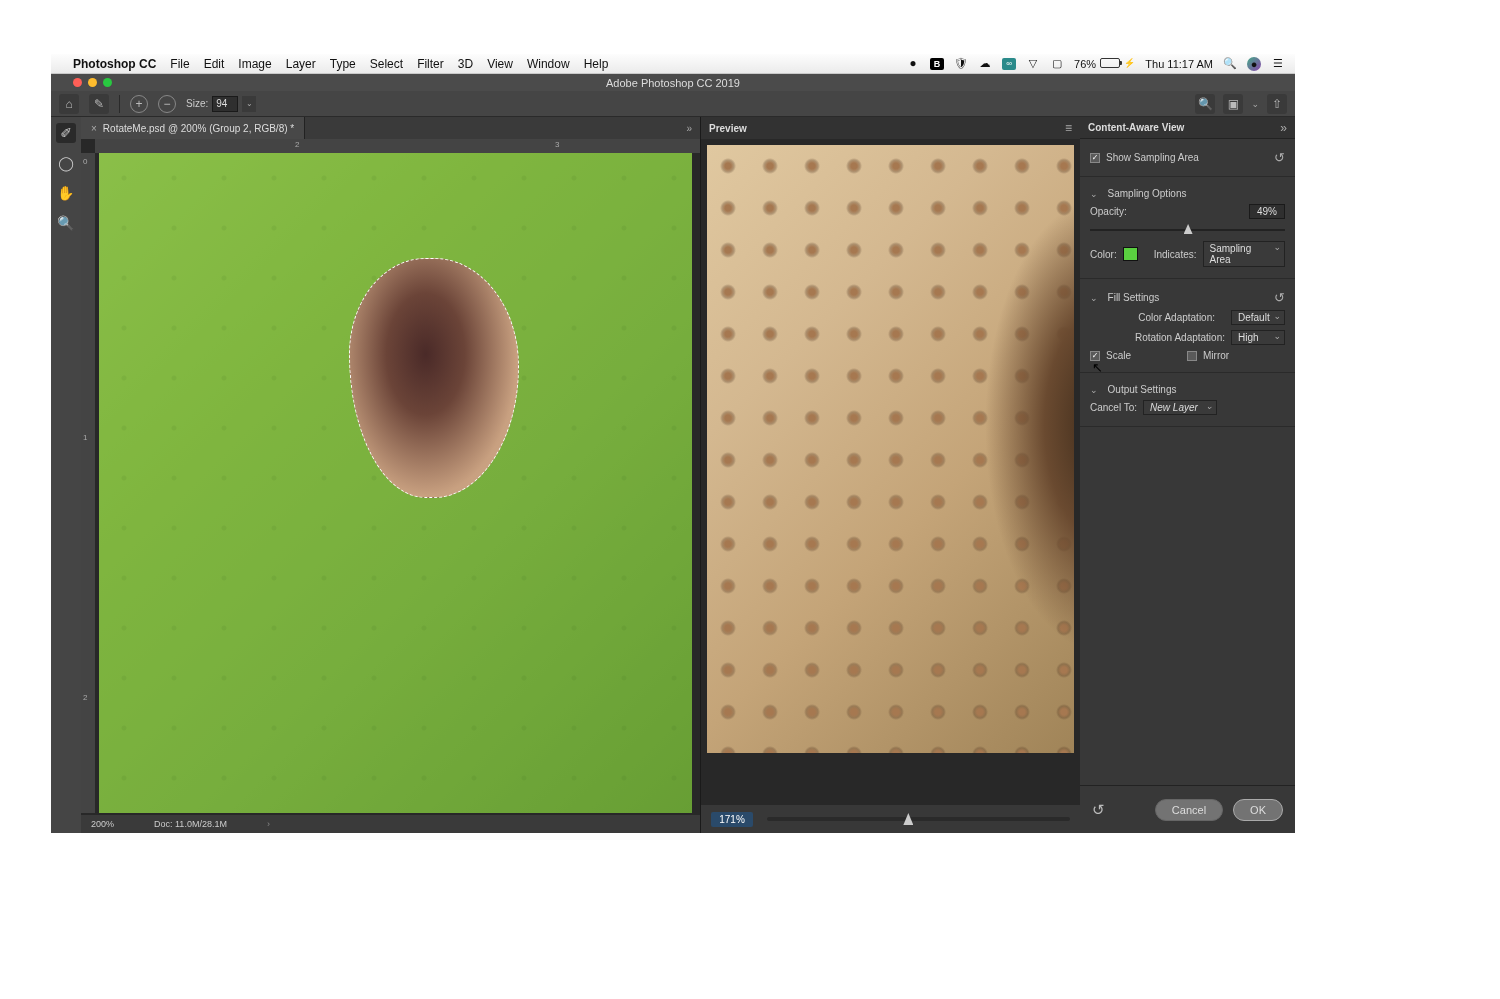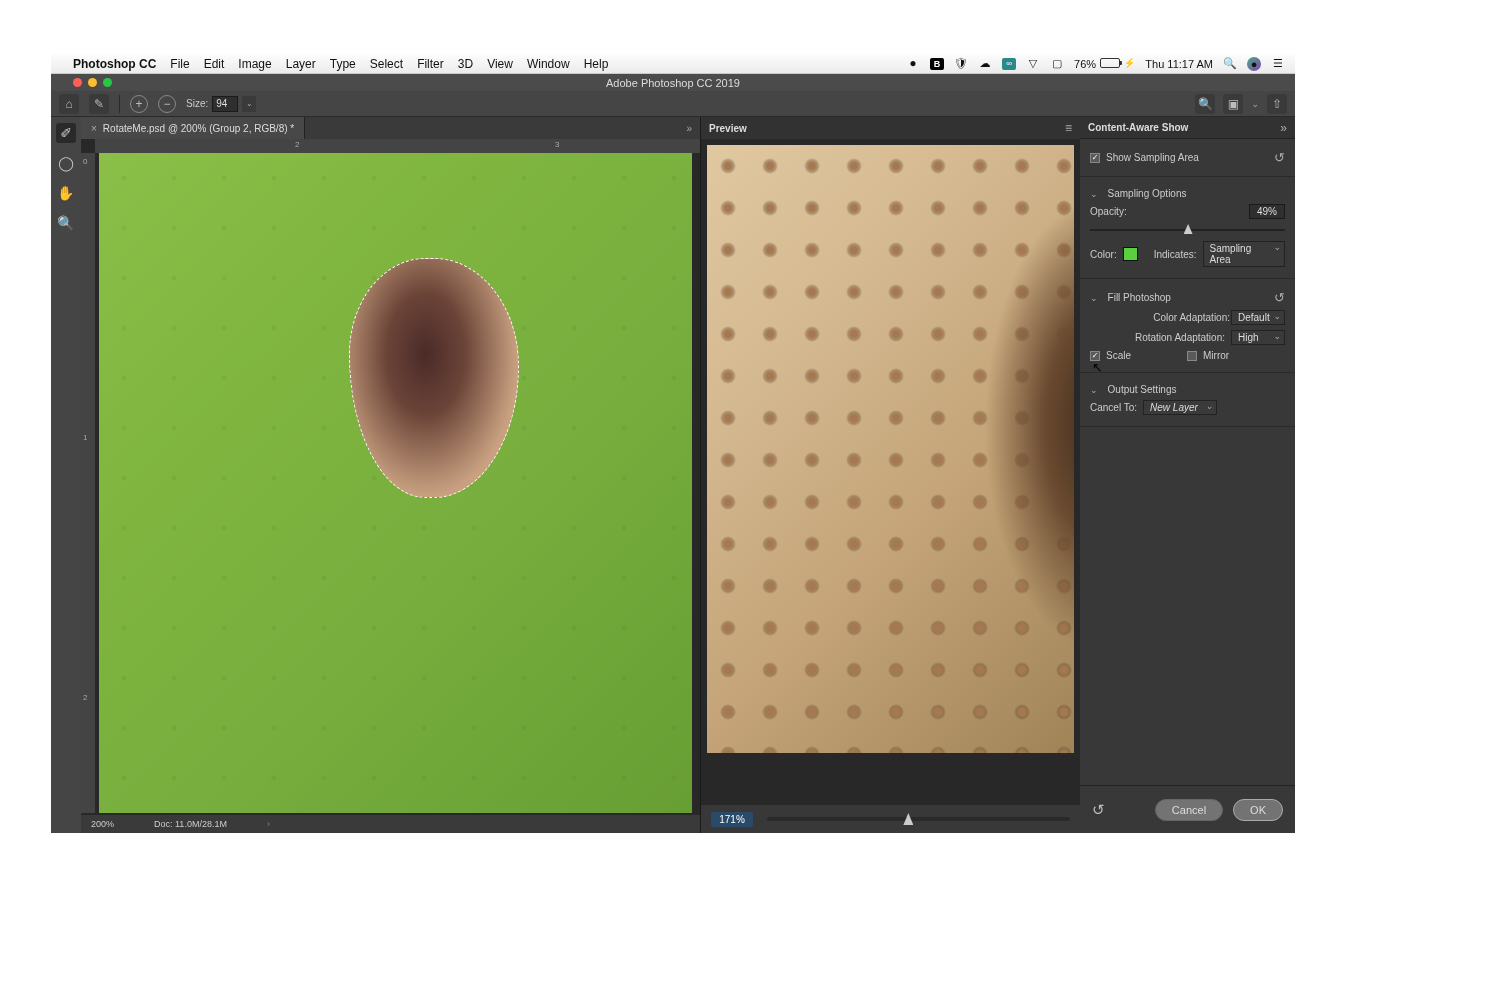--- a/index.html
+++ b/index.html
@@ -220,21 +220,21 @@
     <div class="preview-zoom">
       <div class="zoom-val">171%</div>
       <div class="zoom-slider">
               <div class="zoom-thumb"></div>
             </div>
     </div>
   </div>
 
   <div class="side-panel">
     <div class="panel-tab-row">
-      <span class="panel-tab">Content-Aware Show</span>
+      <span class="panel-tab">Content-Aware View</span>
       <span class="panel-menu">»</span>
     </div>
 
     <div class="section">
       <div class="secrow">
         <span class="chk on">✓</span>
         <span>Show Sampling Area</span>
         <span class="reset-ico">↺</span>
       </div>
     </div>
@@ -256,24 +256,24 @@
         <span>Color:</span>
         <span class="color-sw"></span>
         <span style="margin-left:10px;">Indicates:</span>
         <span class="dd">Sampling Area</span>
       </div>
     </div>
 
     <div class="section">
       <div class="secrow">
         <span class="chevd">⌄</span>
-        <span>Fill Photoshop</span>
+        <span>Fill Settings</span>
         <span class="reset-ico">↺</span>
       </div>
-      <div class="secrow" style="justify-content:flex-end;gap:1px;">
+      <div class="secrow" style="justify-content:flex-end;gap:16px;">
         <span>Color Adaptation:</span>
         <span class="dd" style="min-width:54px;">Default</span>
       </div>
       <div class="secrow" style="justify-content:flex-end;gap:6px;">
         <span>Rotation Adaptation:</span>
         <span class="dd" style="min-width:54px;">High</span>
       </div>
       <div class="secrow" style="position:relative;">
         <span class="chk on">✓</span>
         <span>Scale</span>

